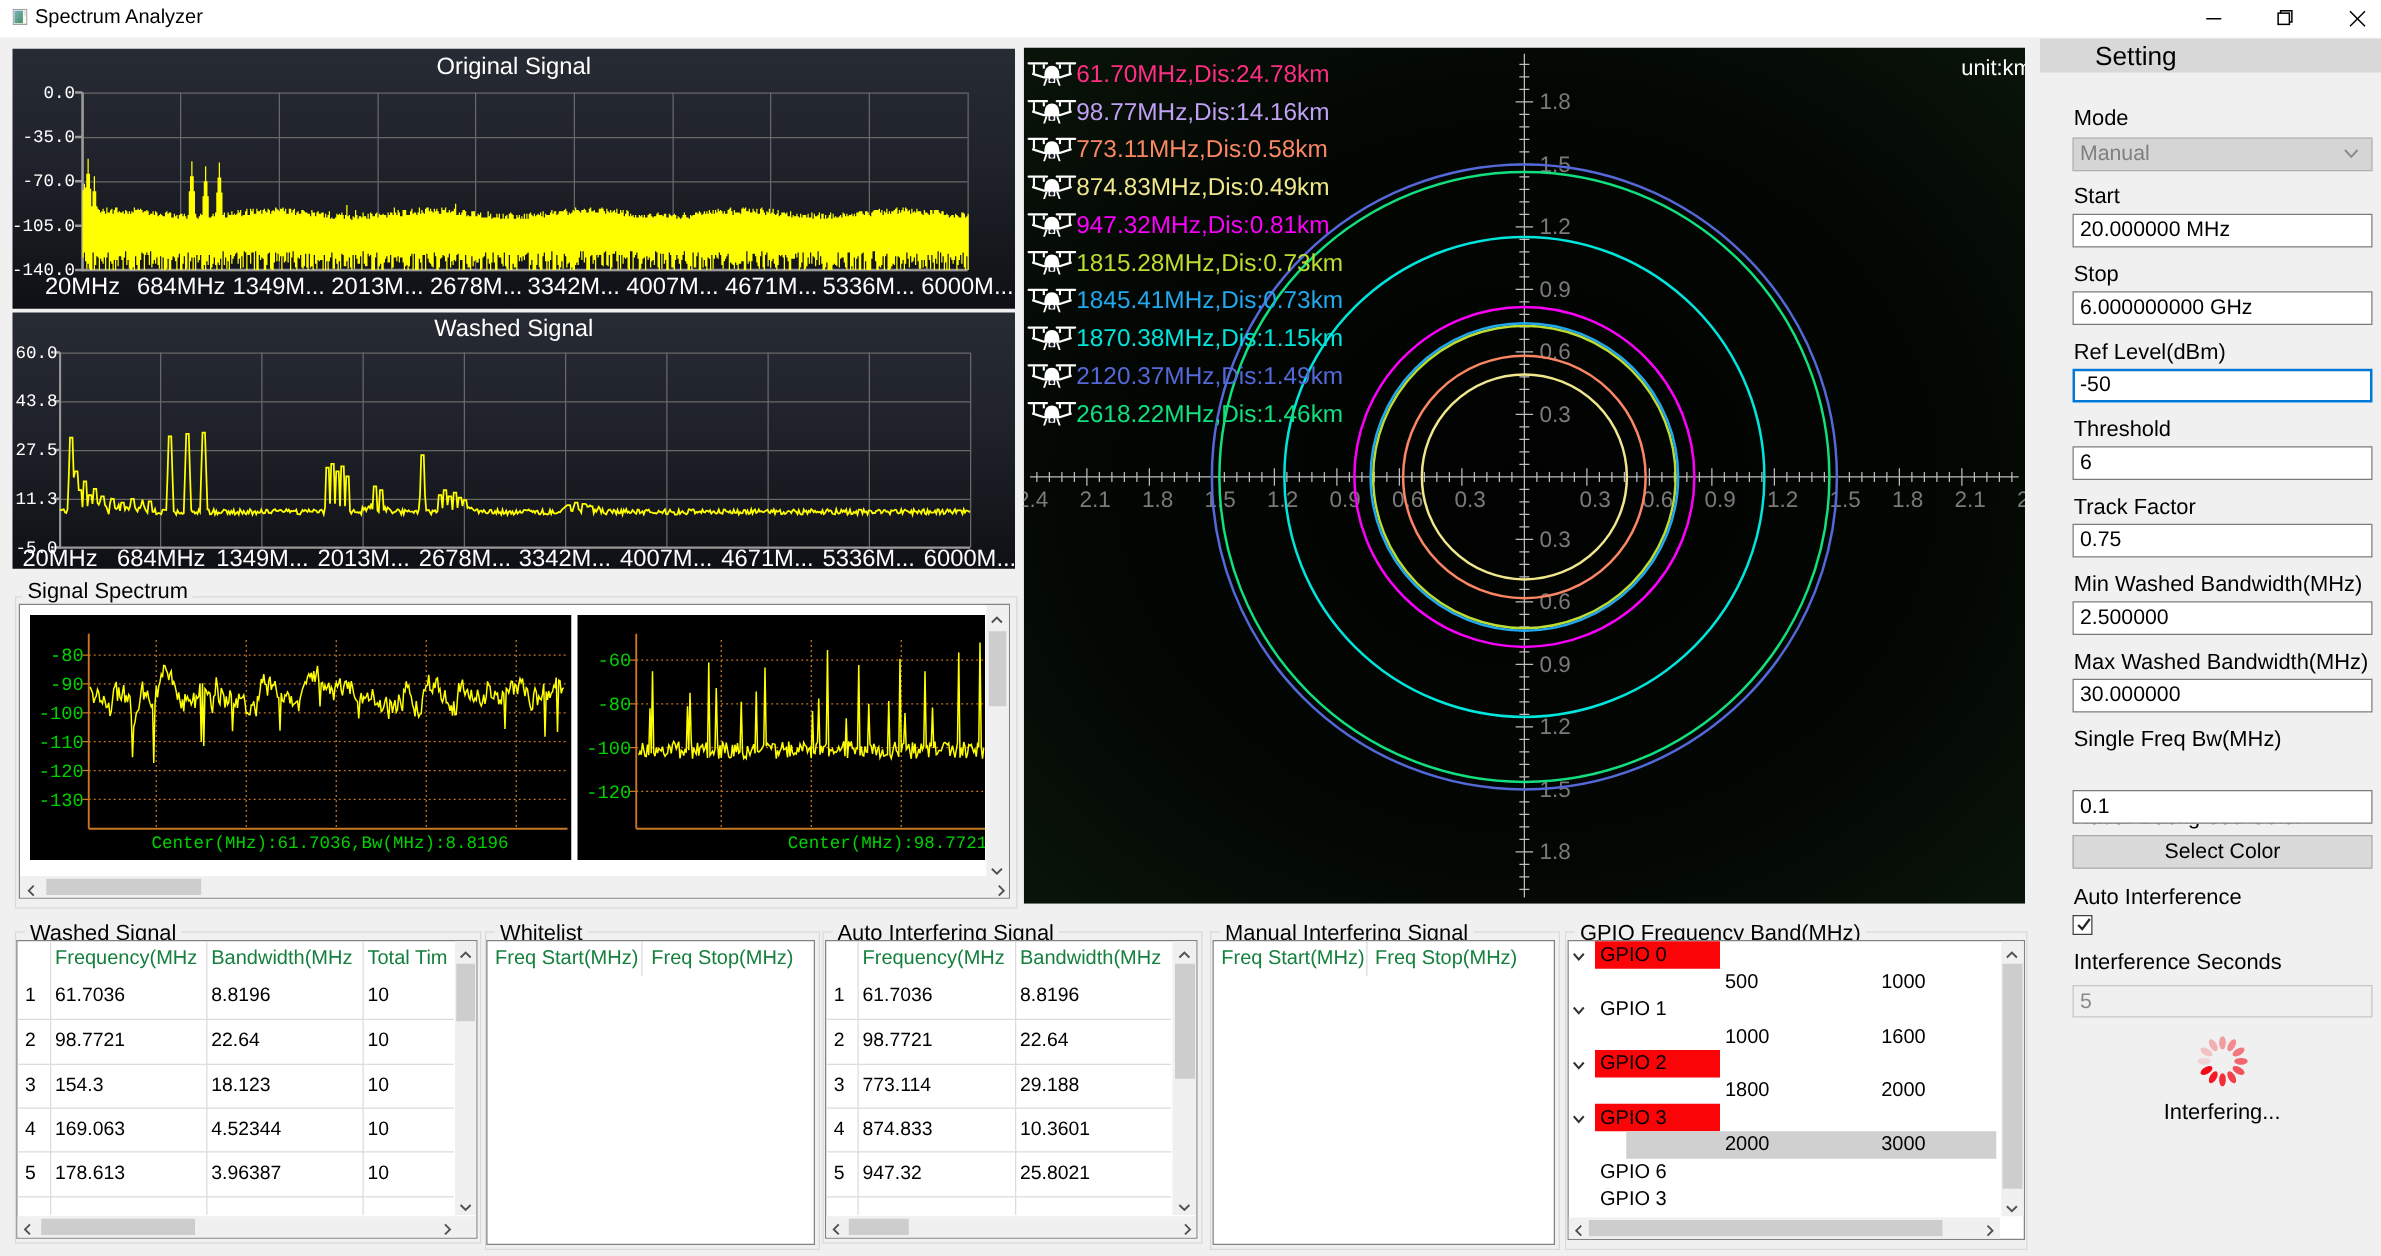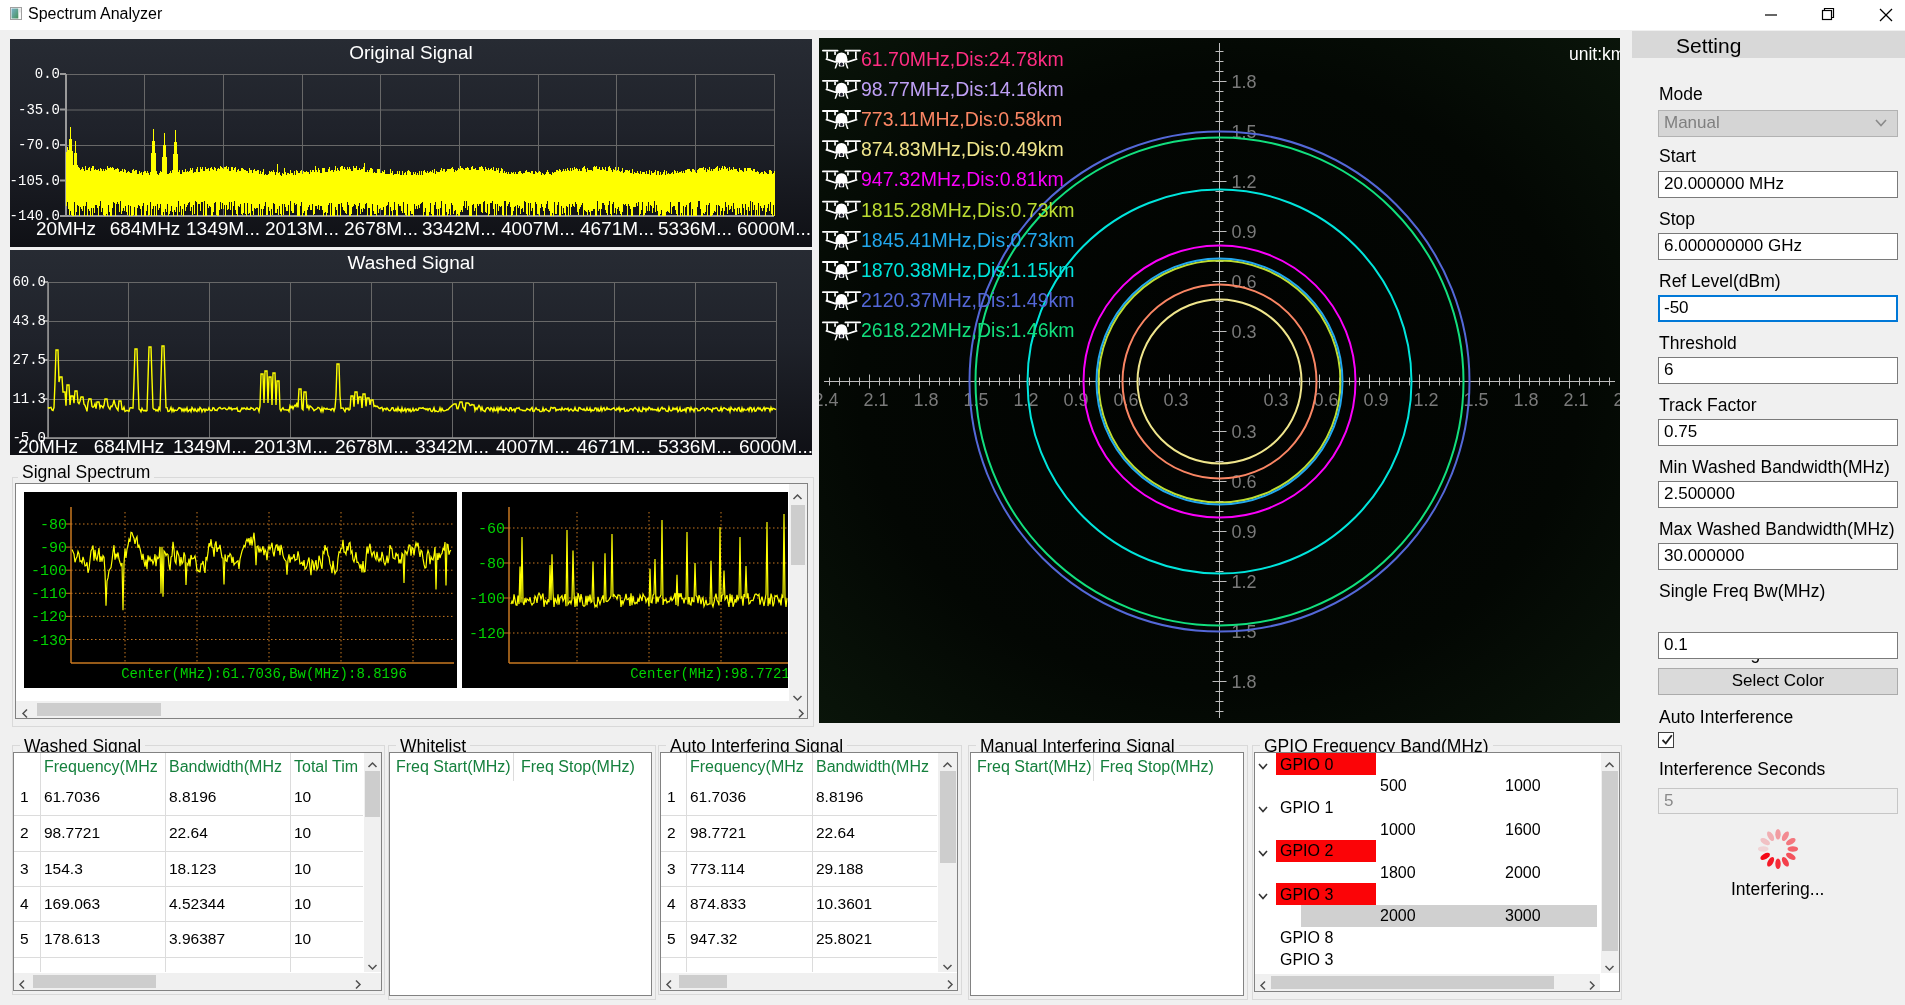--- a/index.html
+++ b/index.html
@@ -568,21 +568,21 @@
     <div class="td" style="left:1380px;top:864px;font-size:16px">1800</div>
     <div class="td" style="left:1505px;top:864px;font-size:16px">2000</div>
     <div class="abs" style="left:1276px;top:883px;width:100px;height:22px;background:#fb0407"></div>
     <div class="abs" style="left:1257px;top:888px"><svg width="12" height="12" viewBox="0 0 12 12">
         <polyline points="2,4 6,8.5 10,4" fill="none" stroke="#333" stroke-width="1.6"></polyline>
       </svg></div>
     <div class="td" style="left:1280px;top:886px;font-size:16px">GPIO 3</div>
     <div class="abs" style="left:1301px;top:905px;width:296px;height:22px;background:#d0d0d0"></div>
     <div class="td" style="left:1380px;top:907px;font-size:16px">2000</div>
     <div class="td" style="left:1505px;top:907px;font-size:16px">3000</div>
-    <div class="td" style="left:1280px;top:929px;font-size:16px">GPIO 8</div>
+    <div class="td" style="left:1280px;top:929px;font-size:16px">GPIO 6</div>
     <div class="td" style="left:1280px;top:951px;font-size:16px">GPIO 3</div>
     <div class="sbtrack" style="left:1601px;top:753px;width:18px;height:220px"></div>
     <div class="abs" style="left:1604px;top:757px"><svg width="11" height="11" viewBox="0 0 11 11">
         <polyline points="1.5,7 5.5,3 9.5,7" fill="none" stroke="#505050" stroke-width="1.5"></polyline>
       </svg></div>
     <div class="abs" style="left:1604px;top:959px"><svg width="11" height="11" viewBox="0 0 11 11">
         <polyline points="1.5,4 5.5,8 9.5,4" fill="none" stroke="#505050" stroke-width="1.5"></polyline>
       </svg></div>
     <div class="sbthumb" style="left:1602px;top:771px;width:16px;height:180px"></div>
     <div class="sbtrack" style="left:1255px;top:974px;width:345px;height:17px"></div>

